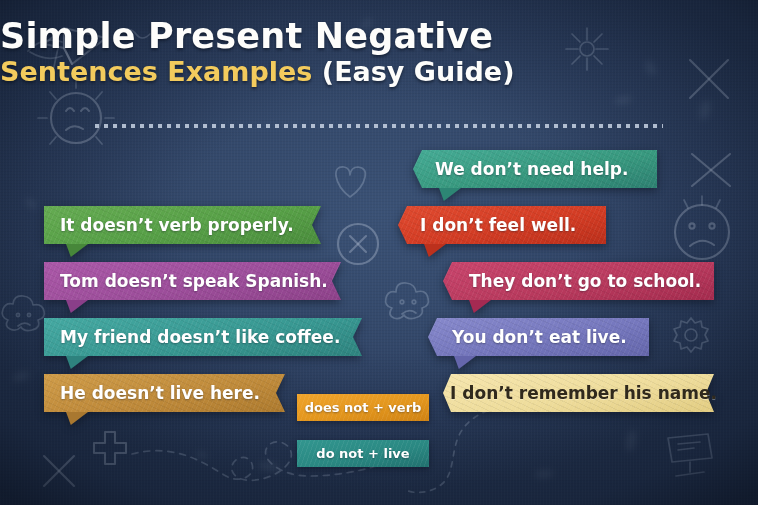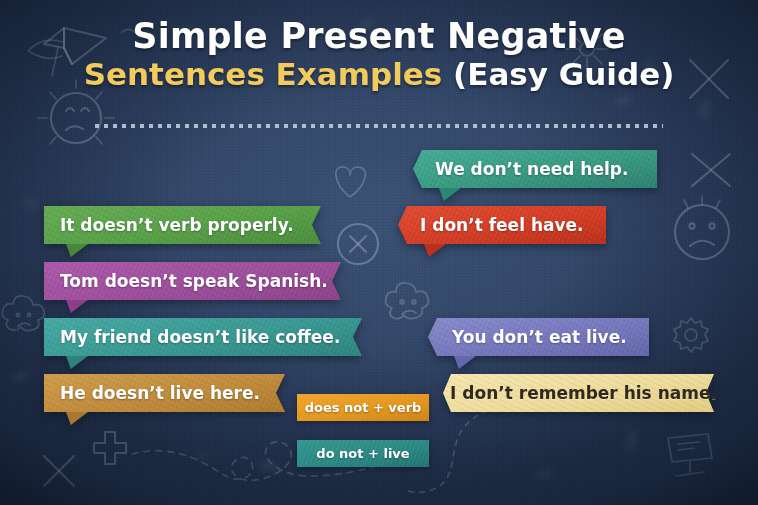--- a/index.html
+++ b/index.html
@@ -42,31 +42,31 @@
   .doodle-layer svg { position:absolute; }
   .dood { fill:none; stroke:#aebbd0; stroke-opacity:.40; stroke-width:2.1;
           stroke-linecap:round; stroke-linejoin:round; }
   .dood-thin { stroke-width:1.7; stroke-opacity:.33; }
   .smudge { position:absolute; background:rgba(190,205,228,.10);
             border-radius:50%; filter:blur(3px); }
 
   
   .header {
     position:absolute; left:0; right:0; top:18px;
-    text-align:center; z-index:5;
+    z-index:5;
   }
   .title-l1 {
     font-family:"DejaVu Sans", sans-serif;
     font-size:35px; font-weight:700; color:#fdfdfb;
     letter-spacing:.2px; line-height:1.06;
     text-shadow:0 2px 3px rgba(8,14,28,.55);
   }
   .title-l2 {
     font-family:"DejaVu Sans", sans-serif;
-    font-size:31px; font-weight:700; line-height:1.12;
+    font-size:27px; font-weight:700; line-height:1.12;
     margin-top:2px;
     text-shadow:0 2px 3px rgba(8,14,28,.55);
   }
   .title-hl { color:#f3cb5d; }
   .title-rest { color:#fdfdfb; }
 
   .divider {
     position:absolute; left:95px; right:95px; top:124px; height:4px;
     background-image:linear-gradient(90deg, #cdd8e8 0 4px, transparent 4px 9px);
     background-size:9px 4px; background-repeat:repeat-x;
@@ -304,23 +304,28 @@
 
   <div class="banner right" style="left:413px;top:150px;width:244px;justify-content:flex-start;padding-left:22px">
     <div class="bbody" style="background:linear-gradient(170deg,#45ab95,#38997f 55%,#2d8071)"></div>
     <div class="btail" style="background:#2d8674"></div>
     <span class="btxt">We don’t need help.</span>
   </div>
 
   <div class="banner right" style="left:398px;top:206px;width:208px;justify-content:flex-start;padding-left:22px">
     <div class="bbody" style="background:linear-gradient(170deg,#e04b30,#d33c24 55%,#bb2f1b)"></div>
     <div class="btail" style="background:#bc311d"></div>
-    <span class="btxt">I don’t feel have.</span>
-  </div>
-
+    <span class="btxt">I don’t feel well.</span>
+  </div>
+
+  <div class="banner right" style="left:443px;top:262px;width:271px;justify-content:flex-start;padding-left:26px">
+    <div class="bbody" style="background:linear-gradient(170deg,#c9456d,#b93a5e 55%,#a42b4e)"></div>
+    <div class="btail" style="background:#a52a52"></div>
+    <span class="btxt">They don’t go to school.</span>
+  </div>
 
   <div class="banner right" style="left:428px;top:318px;width:221px;justify-content:flex-start;padding-left:24px">
     <div class="bbody" style="background:linear-gradient(170deg,#8789cc,#7577bd 55%,#6466ab)"></div>
     <div class="btail" style="background:#6566ac"></div>
     <span class="btxt">You don’t eat live.</span>
   </div>
 
   <div class="banner right paper" style="left:443px;top:374px;width:271px;justify-content:center;padding-left:26px">
     <div class="bbody" style="background:linear-gradient(170deg,#f6e6ae,#eedc9b 55%,#e2cc81)"></div>
     <span class="btxt">I don’t remember his name.</span>

